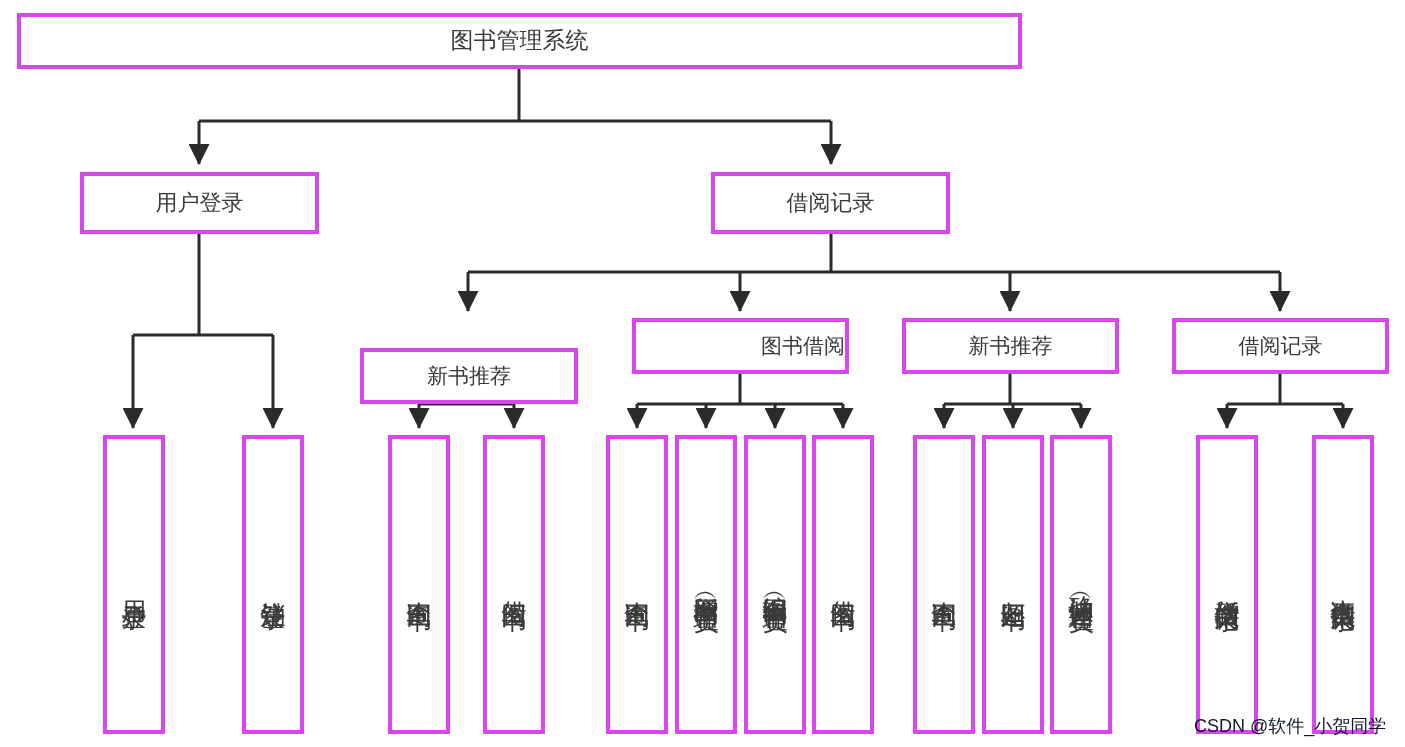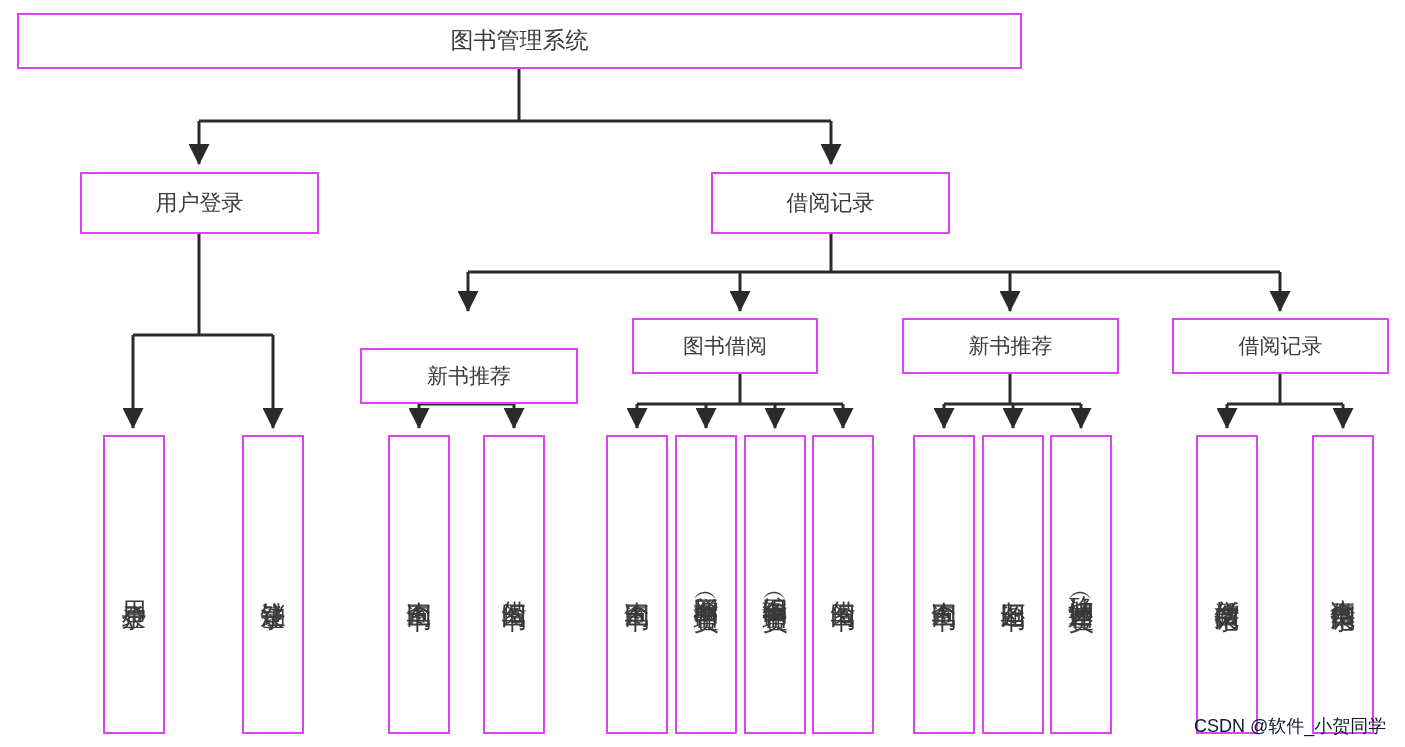--- a/index.html
+++ b/index.html
@@ -22,21 +22,21 @@
   svg.diagram-svg {
     position: absolute;
     left: 0;
     top: 0;
     width: 1405px;
     height: 747px;
   }
   .node-box {
     position: absolute;
     box-sizing: border-box;
-    border: 2px solid #d946ef;
+    border: 4px solid #d946ef;
     background: #ffffff;
     display: flex;
     align-items: center;
     justify-content: center;
     overflow: hidden;
   }
   .node-label {
     color: #3a3a3a;
     font-family: "Liberation Sans", "DejaVu Sans", sans-serif;
     line-height: 1.18;
@@ -144,21 +144,21 @@
   <div class="node-box level-1" style="left: 80px; top: 172px; width: 239px; height: 62px;">
     <span class="node-label">用户登录</span>
   </div>
   <div class="node-box level-1" style="left: 711px; top: 172px; width: 239px; height: 62px;">
     <span class="node-label">借阅记录</span>
   </div>
 
   <div class="node-box level-2" style="left: 360px; top: 316px; width: 218px; height: 56px; margin-top: 32px;">
     <span class="node-label">新书推荐</span>
   </div>
-  <div class="node-box level-2" style="left: 632px; top: 318px; width: 186px; height: 56px;">
+  <div class="node-box level-2" style="left: 632px; top: 318px; width: 217px; height: 56px; justify-content: flex-end;">
     <span class="node-label">图书借阅</span>
   </div>
   <div class="node-box level-2" style="left: 902px; top: 318px; width: 217px; height: 56px;">
     <span class="node-label">新书推荐</span>
   </div>
   <div class="node-box level-2" style="left: 1172px; top: 318px; width: 217px; height: 56px;">
     <span class="node-label">借阅记录</span>
   </div>
 
   <div class="node-box leaf" style="left: 103px; top: 435px; width: 62px; height: 299px;">

